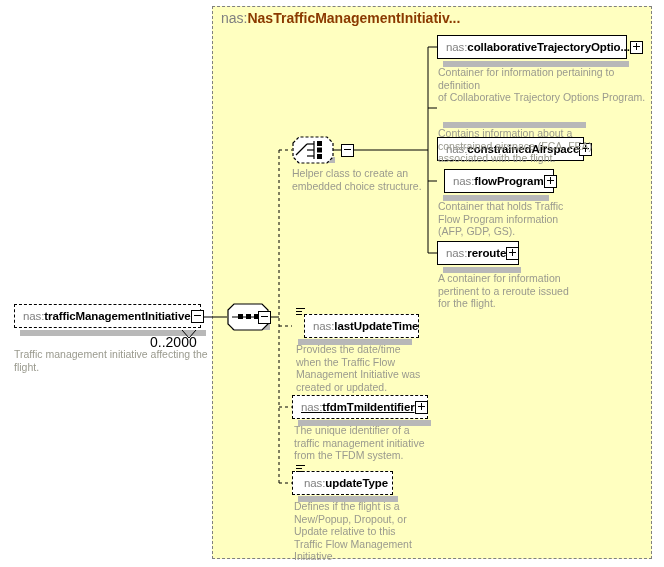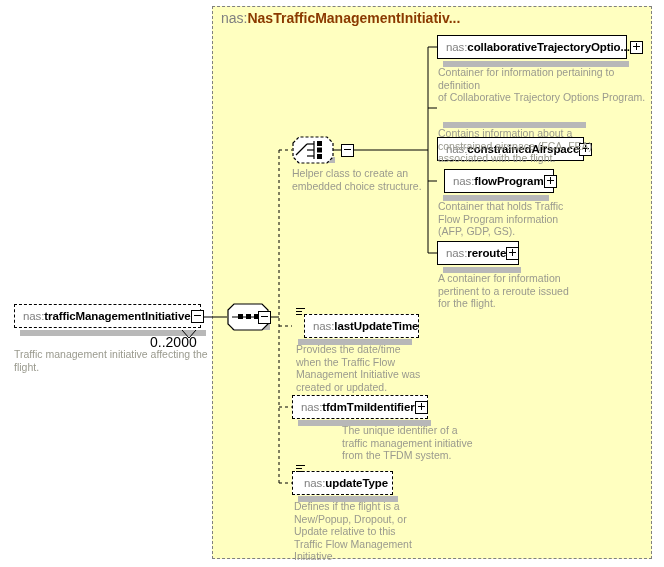--- a/index.html
+++ b/index.html
@@ -216,25 +216,25 @@
     <i></i>
       <i></i>
       <i></i>
   </div>
   <div class="anno" style="left:296px;top:343px;width:140px;">Provides the date/time
 when the Traffic Flow
 Management Initiative was
 created or updated.</div>
 
   <div class="boxshadow" style="left:298px;top:420px;width:133px;height:6px;"></div>
-  <div class="elbox dashed" style="left:292px;top:395px;width:136px;">
+  <div class="elbox dashed" style="left:292px;top:395px;width:136px;text-decoration:underline;">
     <span class="elname"><span class="ns">nas:</span><span>tfdmTmiIdentifier</span></span>
     <span class="pmbox plus" style="margin-left:auto;"></span>
   </div>
-  <div class="anno" style="left:294px;top:424px;width:150px;margin-left:48px;">The unique identifier of a
+  <div class="anno" style="left:294px;top:424px;width:150px;">The unique identifier of a
 traffic management initiative
 from the TFDM system.</div>
 
   <div class="boxshadow" style="left:298px;top:496px;width:100px;height:6px;"></div>
   <div class="elbox dashed" style="left:292px;top:471px;width:101px;justify-content:flex-end;">
     <span class="elname"><span class="ns">nas:</span><span>updateType</span></span>
   </div>
   <div class="sglyph" style="left:296px;top:465px;">
     <i></i>
       <i></i>

